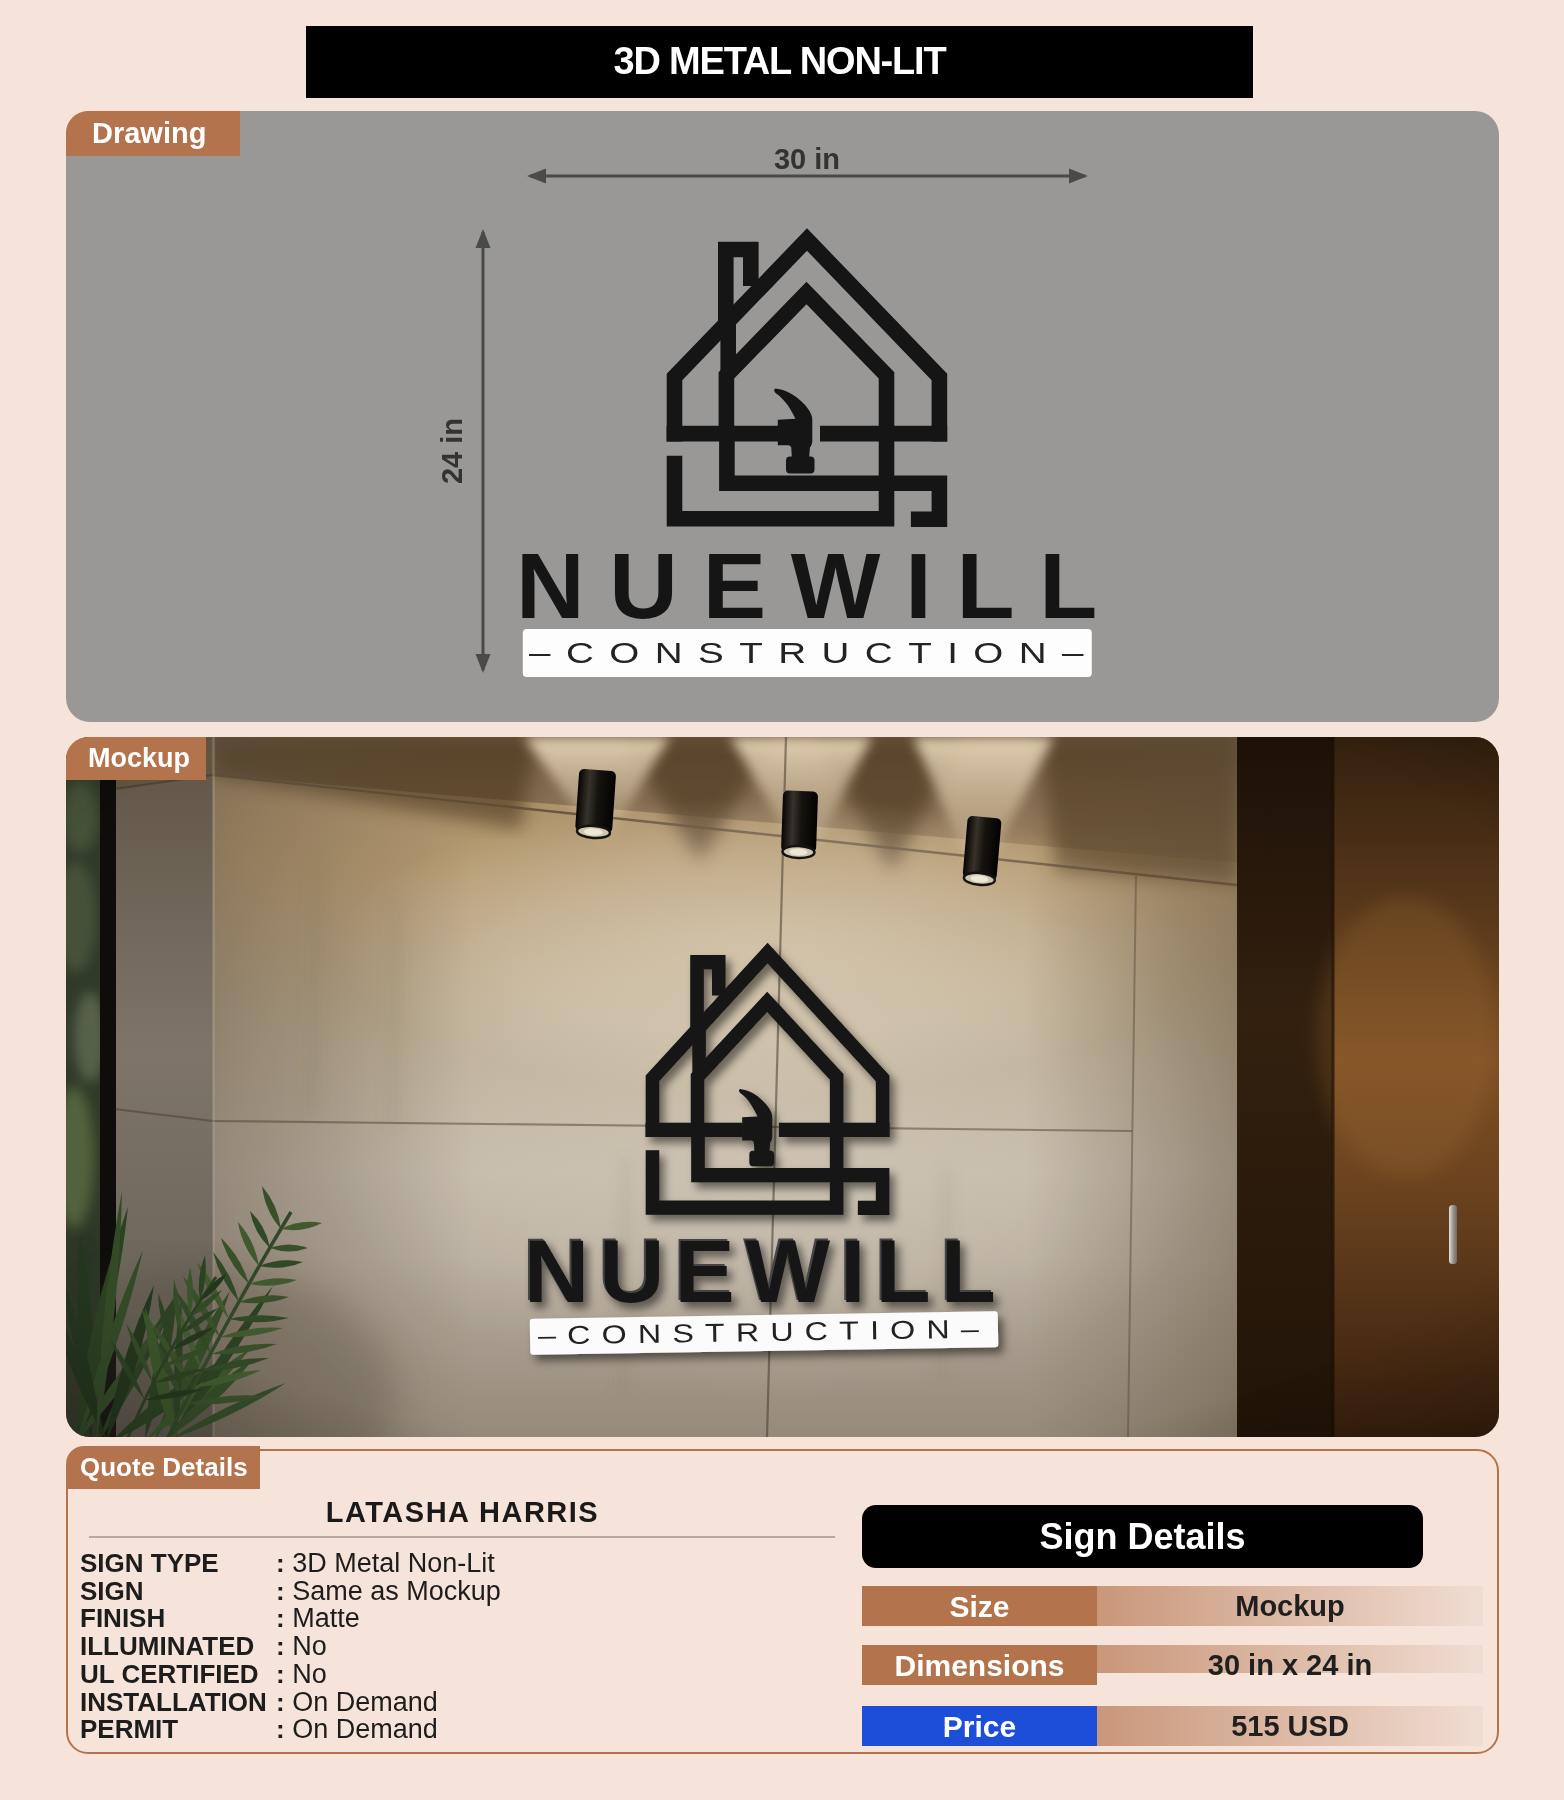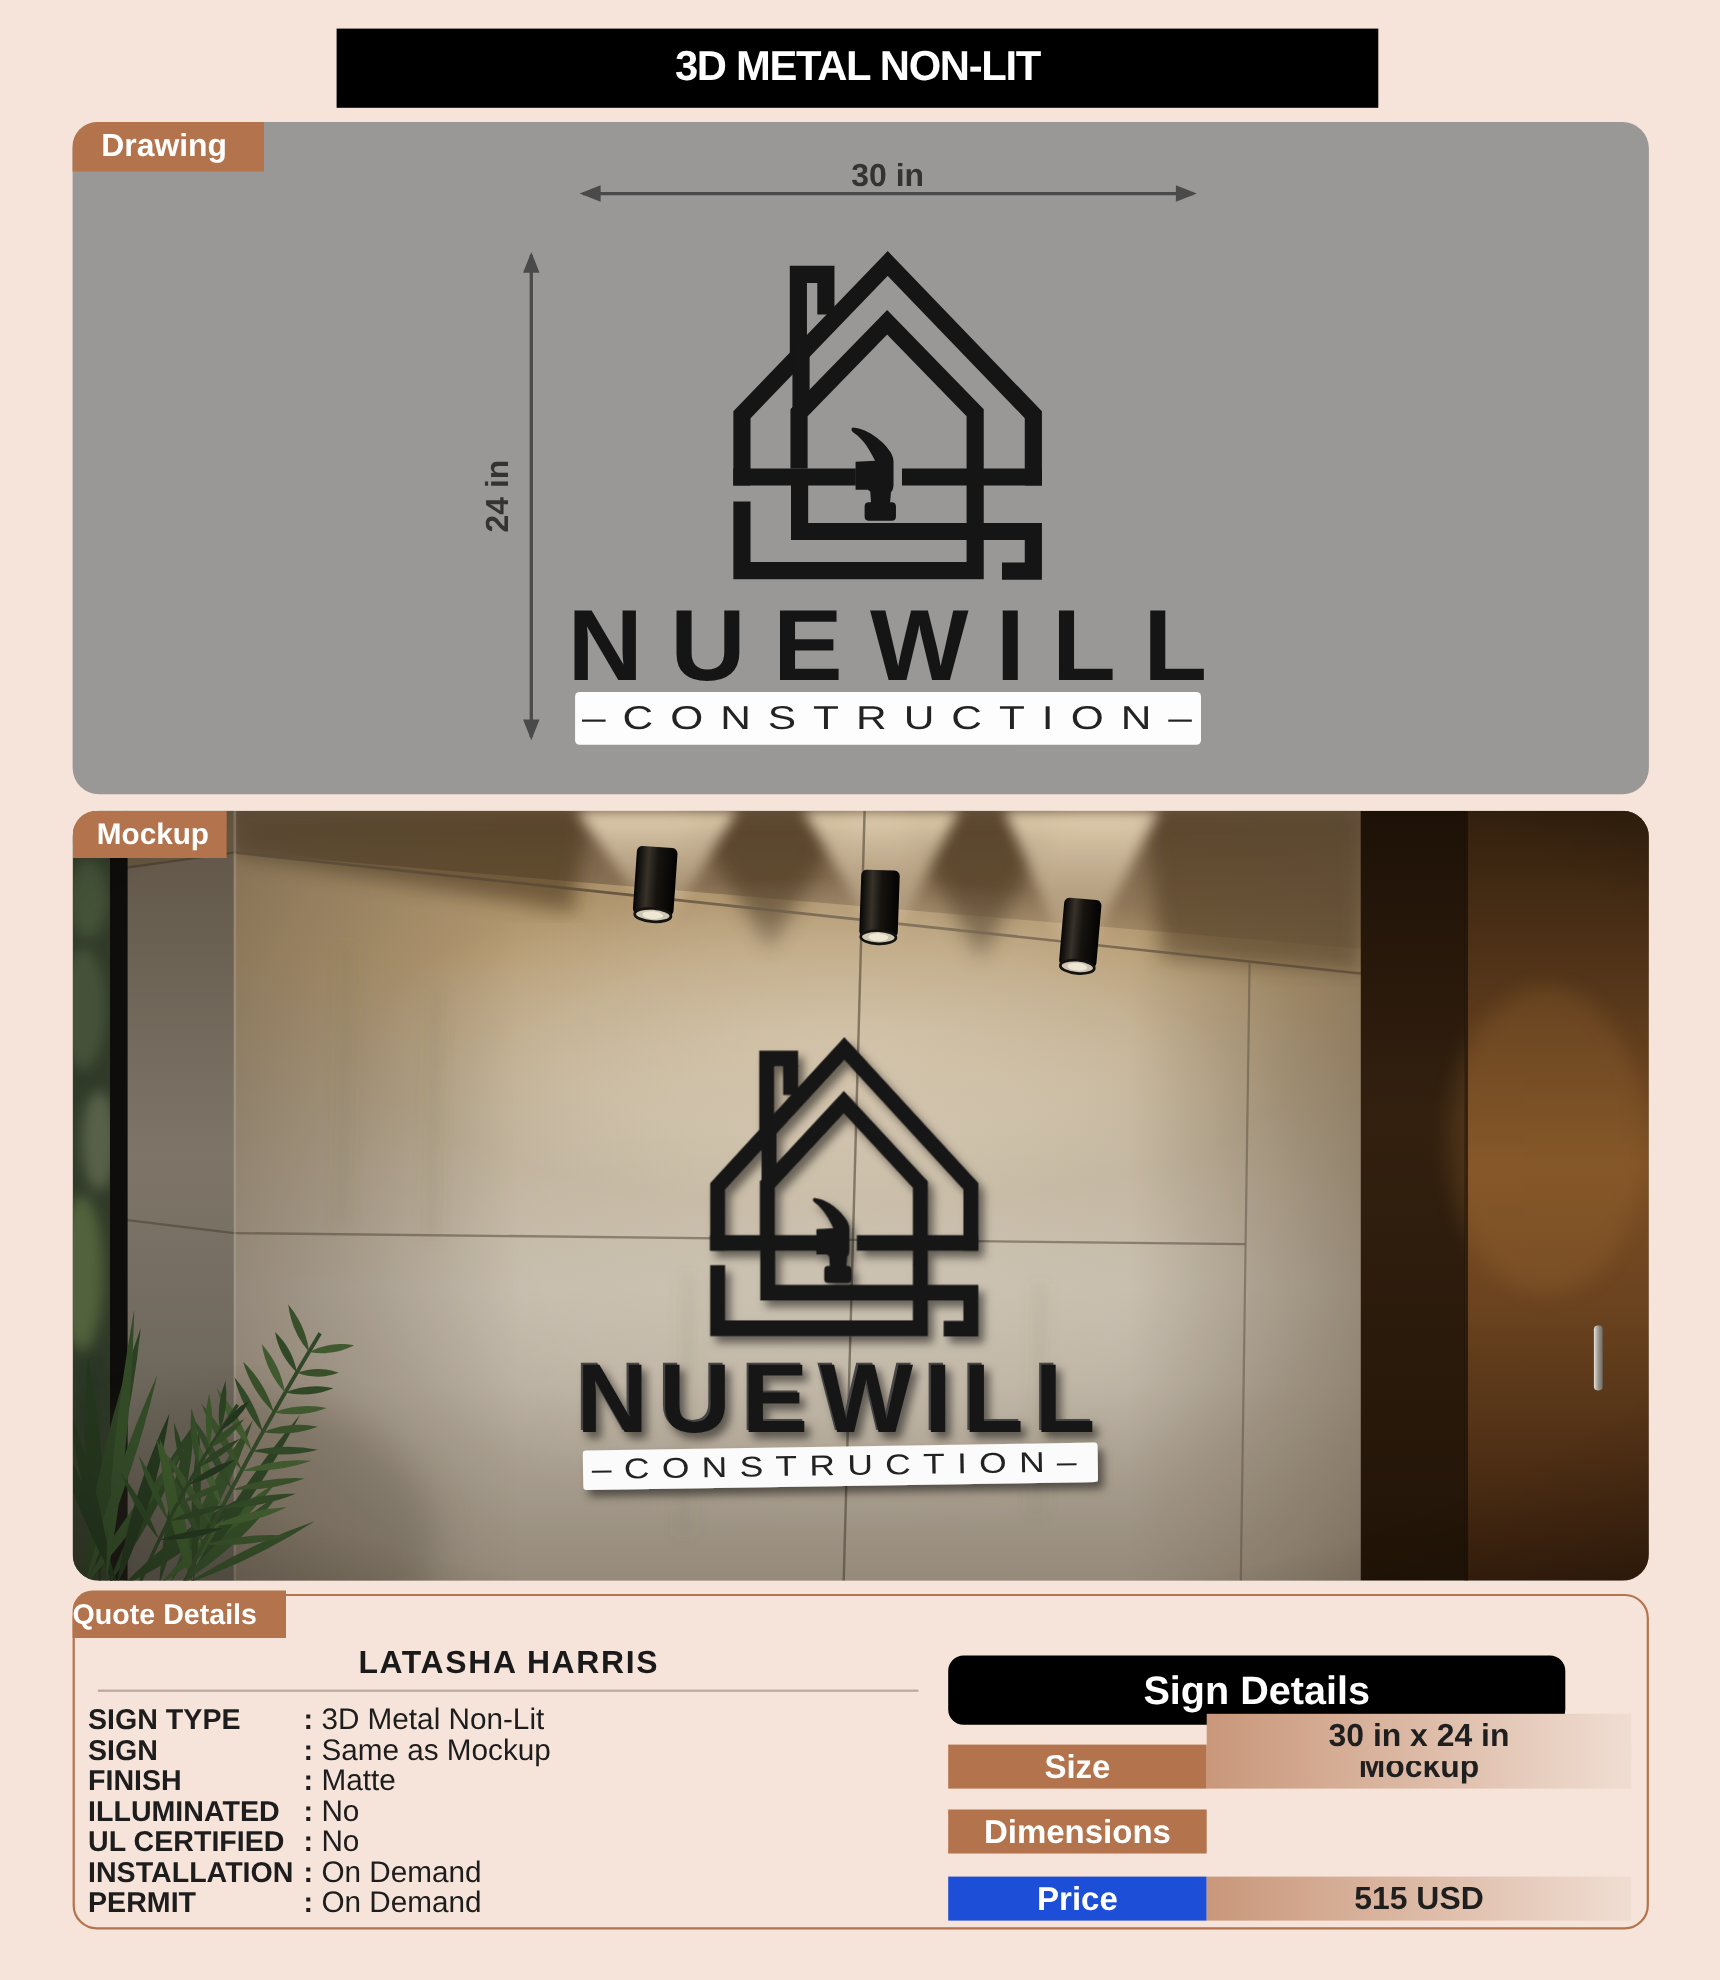--- a/index.html
+++ b/index.html
@@ -320,21 +320,21 @@
 </g>
 
   <rect width="1433" height="700" fill="url(#vig)"></rect>
 </svg>
 </div>
 
 <div class="tab" style="left:66px;top:737px;width:140px;height:43px;font-size:27px;line-height:43px;padding-left:22px;box-sizing:border-box;">Mockup</div>
 
 <div class="abs" style="left:66px;top:1449px;width:1433px;height:305px;border:2px solid #b3734c;border-radius:22px;box-sizing:border-box;"></div>
 
-<div class="tab" style="left:66px;top:1446px;width:194px;height:43px;font-size:26px;line-height:43px;box-sizing:border-box;border-radius:18px 0 0 0;white-space:nowrap;">Quote Details</div>
+<div class="tab" style="left:66px;top:1446px;width:194px;height:43px;font-size:26px;line-height:43px;padding-left:14px;box-sizing:border-box;border-radius:18px 0 0 0;white-space:nowrap;">Quote Details</div>
 
 <div class="abs" style="left:90px;top:1496px;width:745px;text-align:center;font-size:29px;font-weight:bold;letter-spacing:1.5px;color:#1a1a1a;">LATASHA HARRIS</div>
 
 <div class="abs" style="left:89px;top:1536px;width:746px;height:2px;background:#b9a89d;"></div>
 
 <div class="abs" style="left:80px;top:1550px;font-size:26px;color:#1d1d1d;line-height:27.7px;">
 
   <div><b style="display:inline-block;width:196px;">SIGN TYPE</b><span style="font-weight:bold;">:</span><span style="font-size:27px;"> 3D Metal Non-Lit</span></div>
 
   <div><b style="display:inline-block;width:196px;">SIGN</b><span style="font-weight:bold;">:</span><span style="font-size:27px;"> Same as Mockup</span></div>
@@ -351,17 +351,17 @@
 </div>
 
 <div class="abs" style="left:862px;top:1505px;width:561px;height:63px;background:#000;border-radius:14px;color:#fff;font-weight:bold;font-size:36px;text-align:center;line-height:64px;">Sign Details</div>
 
 <div class="abs" style="left:862px;top:1586px;width:235px;height:40px;background:#b3734c;color:#fff;font-weight:bold;font-size:30px;text-align:center;line-height:41px;">Size</div>
 
 <div class="abs" style="left:1097px;top:1586px;width:386px;height:40px;background:linear-gradient(90deg,#c9977a,#f0ddd2);color:#1f1f1f;font-weight:bold;font-size:29px;text-align:center;line-height:41px;">Mockup</div>
 
 <div class="abs" style="left:862px;top:1645px;width:235px;height:40px;background:#b3734c;color:#fff;font-weight:bold;font-size:30px;text-align:center;line-height:41px;">Dimensions</div>
 
-<div class="abs" style="left:1097px;top:1558px;width:386px;height:43px;background:linear-gradient(90deg,#c9977a,#f0ddd2);color:#1f1f1f;font-weight:bold;font-size:29px;text-align:center;line-height:41px;">30 in x 24 in</div>
+<div class="abs" style="left:1097px;top:1645px;width:386px;height:28px;background:linear-gradient(90deg,#c9977a,#f0ddd2);color:#1f1f1f;font-weight:bold;font-size:29px;text-align:center;line-height:41px;">30 in x 24 in</div>
 
 <div class="abs" style="left:862px;top:1706px;width:235px;height:40px;background:#1d4ed8;color:#fff;font-weight:bold;font-size:30px;text-align:center;line-height:41px;">Price</div>
 
 <div class="abs" style="left:1097px;top:1706px;width:386px;height:40px;background:linear-gradient(90deg,#c9977a,#f0ddd2);color:#1f1f1f;font-weight:bold;font-size:29px;text-align:center;line-height:41px;">515 USD</div>
 
 </body></html>

